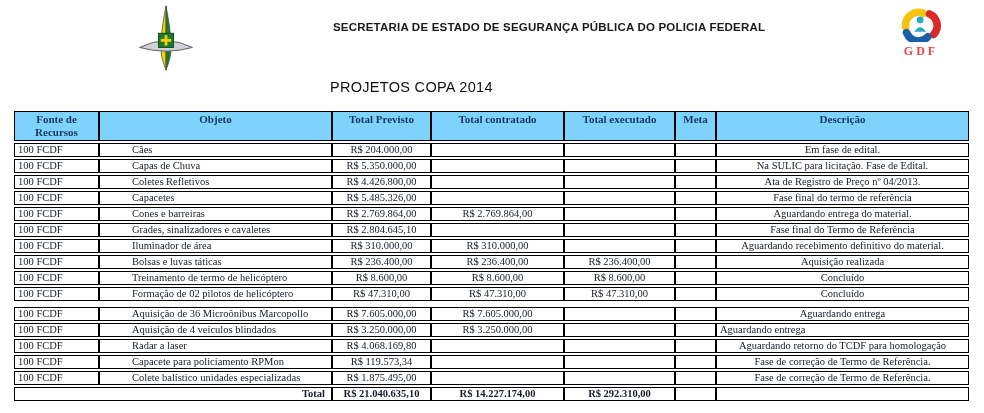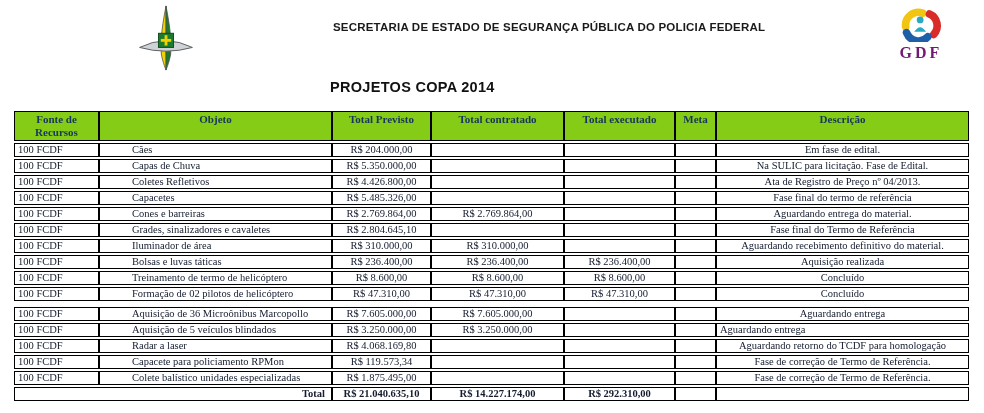--- a/index.html
+++ b/index.html
@@ -3,26 +3,26 @@
 <meta charset="utf-8">
 <style>
   html,body{margin:0;padding:0;background:#ffffff;}
   body{width:984px;height:413px;font-family:"Liberation Sans",sans-serif;position:relative;overflow:hidden;}
   .page{position:absolute;inset:0;background:#fff;}
 
   
   .emblem{position:absolute;left:137px;top:5px;width:58px;height:66px;}
   .org-block{position:absolute;left:333px;top:19px;font-weight:bold;font-size:11.5px;color:#1a1a1a;line-height:1.5;letter-spacing:.2px;}
   .gdf-logo{position:absolute;left:886px;top:8px;width:70px;height:52px;text-align:center;}
-  .gdf-text{font-family:"Liberation Serif",serif;font-weight:bold;font-size:16px;letter-spacing:3px;color:#701a75;margin-top:-2px;}
-  .doc-title{position:absolute;left:330px;top:79px;font-weight:bold;font-size:14.5px;color:#111;letter-spacing:.3px;}
+  .gdf-text{font-family:"Liberation Serif",serif;font-weight:bold;font-size:12px;letter-spacing:3px;color:#ef4444;margin-top:-2px;}
+  .doc-title{position:absolute;left:330px;top:79px;font-weight:normal;font-size:14.5px;color:#111;letter-spacing:.3px;}
 
   
   table.main{position:absolute;left:14px;top:109px;width:955px;border-collapse:separate;border-spacing:0 2px;table-layout:fixed;font-family:"Liberation Serif",serif;font-size:10.5px;color:#141c2e;}
-  th{background:#84cc16;color:#17365d;font-weight:bold;border:1px solid #000;padding:1px 2px;font-size:11px;line-height:1.15;vertical-align:top;height:26px;}
+  th{background:#7dd3fc;color:#17365d;font-weight:bold;border:1px solid #000;padding:1px 2px;font-size:11px;line-height:1.15;vertical-align:top;height:26px;}
   td{border:1px solid #000;background:#fff;padding:0 3px;height:12px;line-height:12px;white-space:nowrap;overflow:hidden;vertical-align:middle;}
   td.fonte{text-align:left;}
   td.objeto{text-align:left;padding-left:32px;}
   td.money{text-align:center;}
   td.meta{text-align:center;}
   td.desc{text-align:center;}
   td.desc-left{text-align:left;}
   tr.total-row td{font-weight:bold;margin-top:24px;}
   td.total-label{text-align:right;padding-right:6px;}
   tr.spacer td{border:none;height:2px;line-height:2px;padding:0;background:transparent;}
@@ -177,21 +177,21 @@
           <td class="fonte">100 FCDF</td>
           <td class="objeto">Aquisição de 36 Microônibus Marcopollo</td>
           <td class="money">R$ 7.605.000,00</td>
           <td class="money">R$ 7.605.000,00</td>
           <td class="money"></td>
           <td class="meta"></td>
           <td class="desc">Aguardando entrega</td>
         </tr>
         <tr>
           <td class="fonte">100 FCDF</td>
-          <td class="objeto">Aquisição de 5 veículos blindados</td>
+          <td class="objeto">Aquisição de 4 veículos blindados</td>
           <td class="money">R$ 3.250.000,00</td>
           <td class="money">R$ 3.250.000,00</td>
           <td class="money"></td>
           <td class="meta"></td>
           <td class="desc-left">Aguardando entrega</td>
         </tr>
         <tr>
           <td class="fonte">100 FCDF</td>
           <td class="objeto">Radar a laser</td>
           <td class="money">R$ 4.068.169,80</td>

